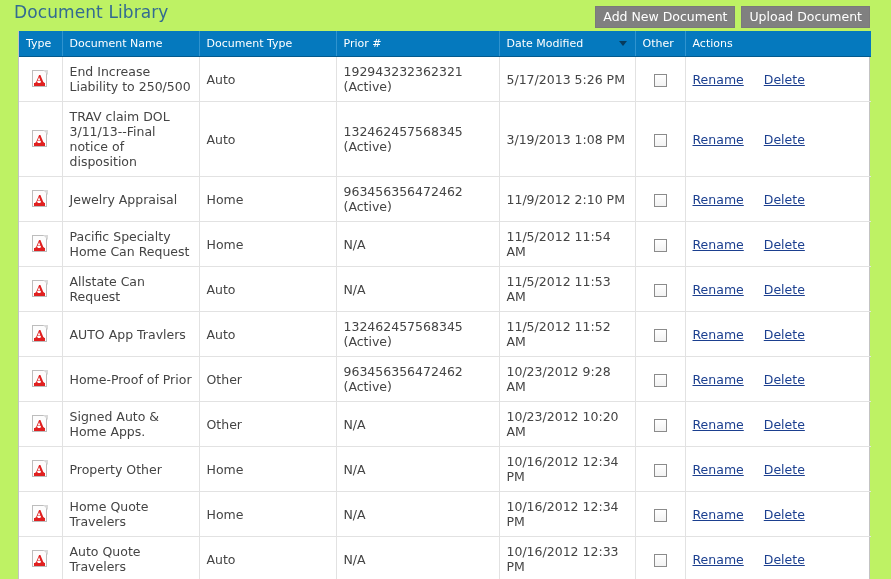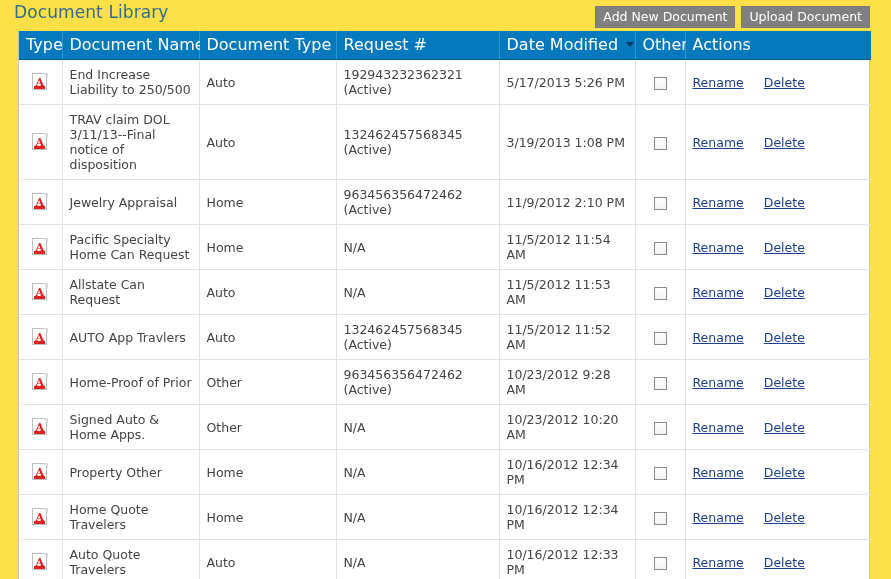--- a/index.html
+++ b/index.html
@@ -6,21 +6,21 @@
     margin: 0;
     padding: 0;
     background: #ffffff;
     font-family: "DejaVu Sans", "Liberation Sans", sans-serif;
   }
   #page {
     position: relative;
     width: 891px;
     height: 579px;
     overflow: hidden;
-    background: #fde047;
+    background: #bef264;
   }
 
   
   .page-header {
     position: relative;
     height: 30px;
   }
   .page-title {
     position: absolute;
     left: 14px;
@@ -62,21 +62,21 @@
     background: #fff;
   }
   table.doc-table {
     border-collapse: collapse;
     width: 100%;
     table-layout: fixed;
   }
   table.doc-table thead th {
     background: #0579be;
     color: #ffffff;
-    font-size: 16px;
+    font-size: 11px;
     font-weight: normal;
     text-align: left;
     padding: 4px 6px 5px 7px;
     height: 16px;
     border-right: 1px solid #2f93cf;
     border-bottom: 1px solid #035a8e;
     white-space: nowrap;
     position: relative;
   }
   table.doc-table thead th:last-child { border-right: none; }
@@ -202,21 +202,21 @@
           <th>
             <span>Type</span>
           </th>
           <th>
             <span>Document Name</span>
           </th>
           <th>
             <span>Document Type</span>
           </th>
           <th>
-            <span>Request #</span>
+            <span>Prior #</span>
           </th>
           <th>
             <span class="th-inner">
               <span>Date Modified</span>
               <span class="sort-caret"></span>
             </span>
           </th>
           <th>
             <span>Other</span>
           </th>

